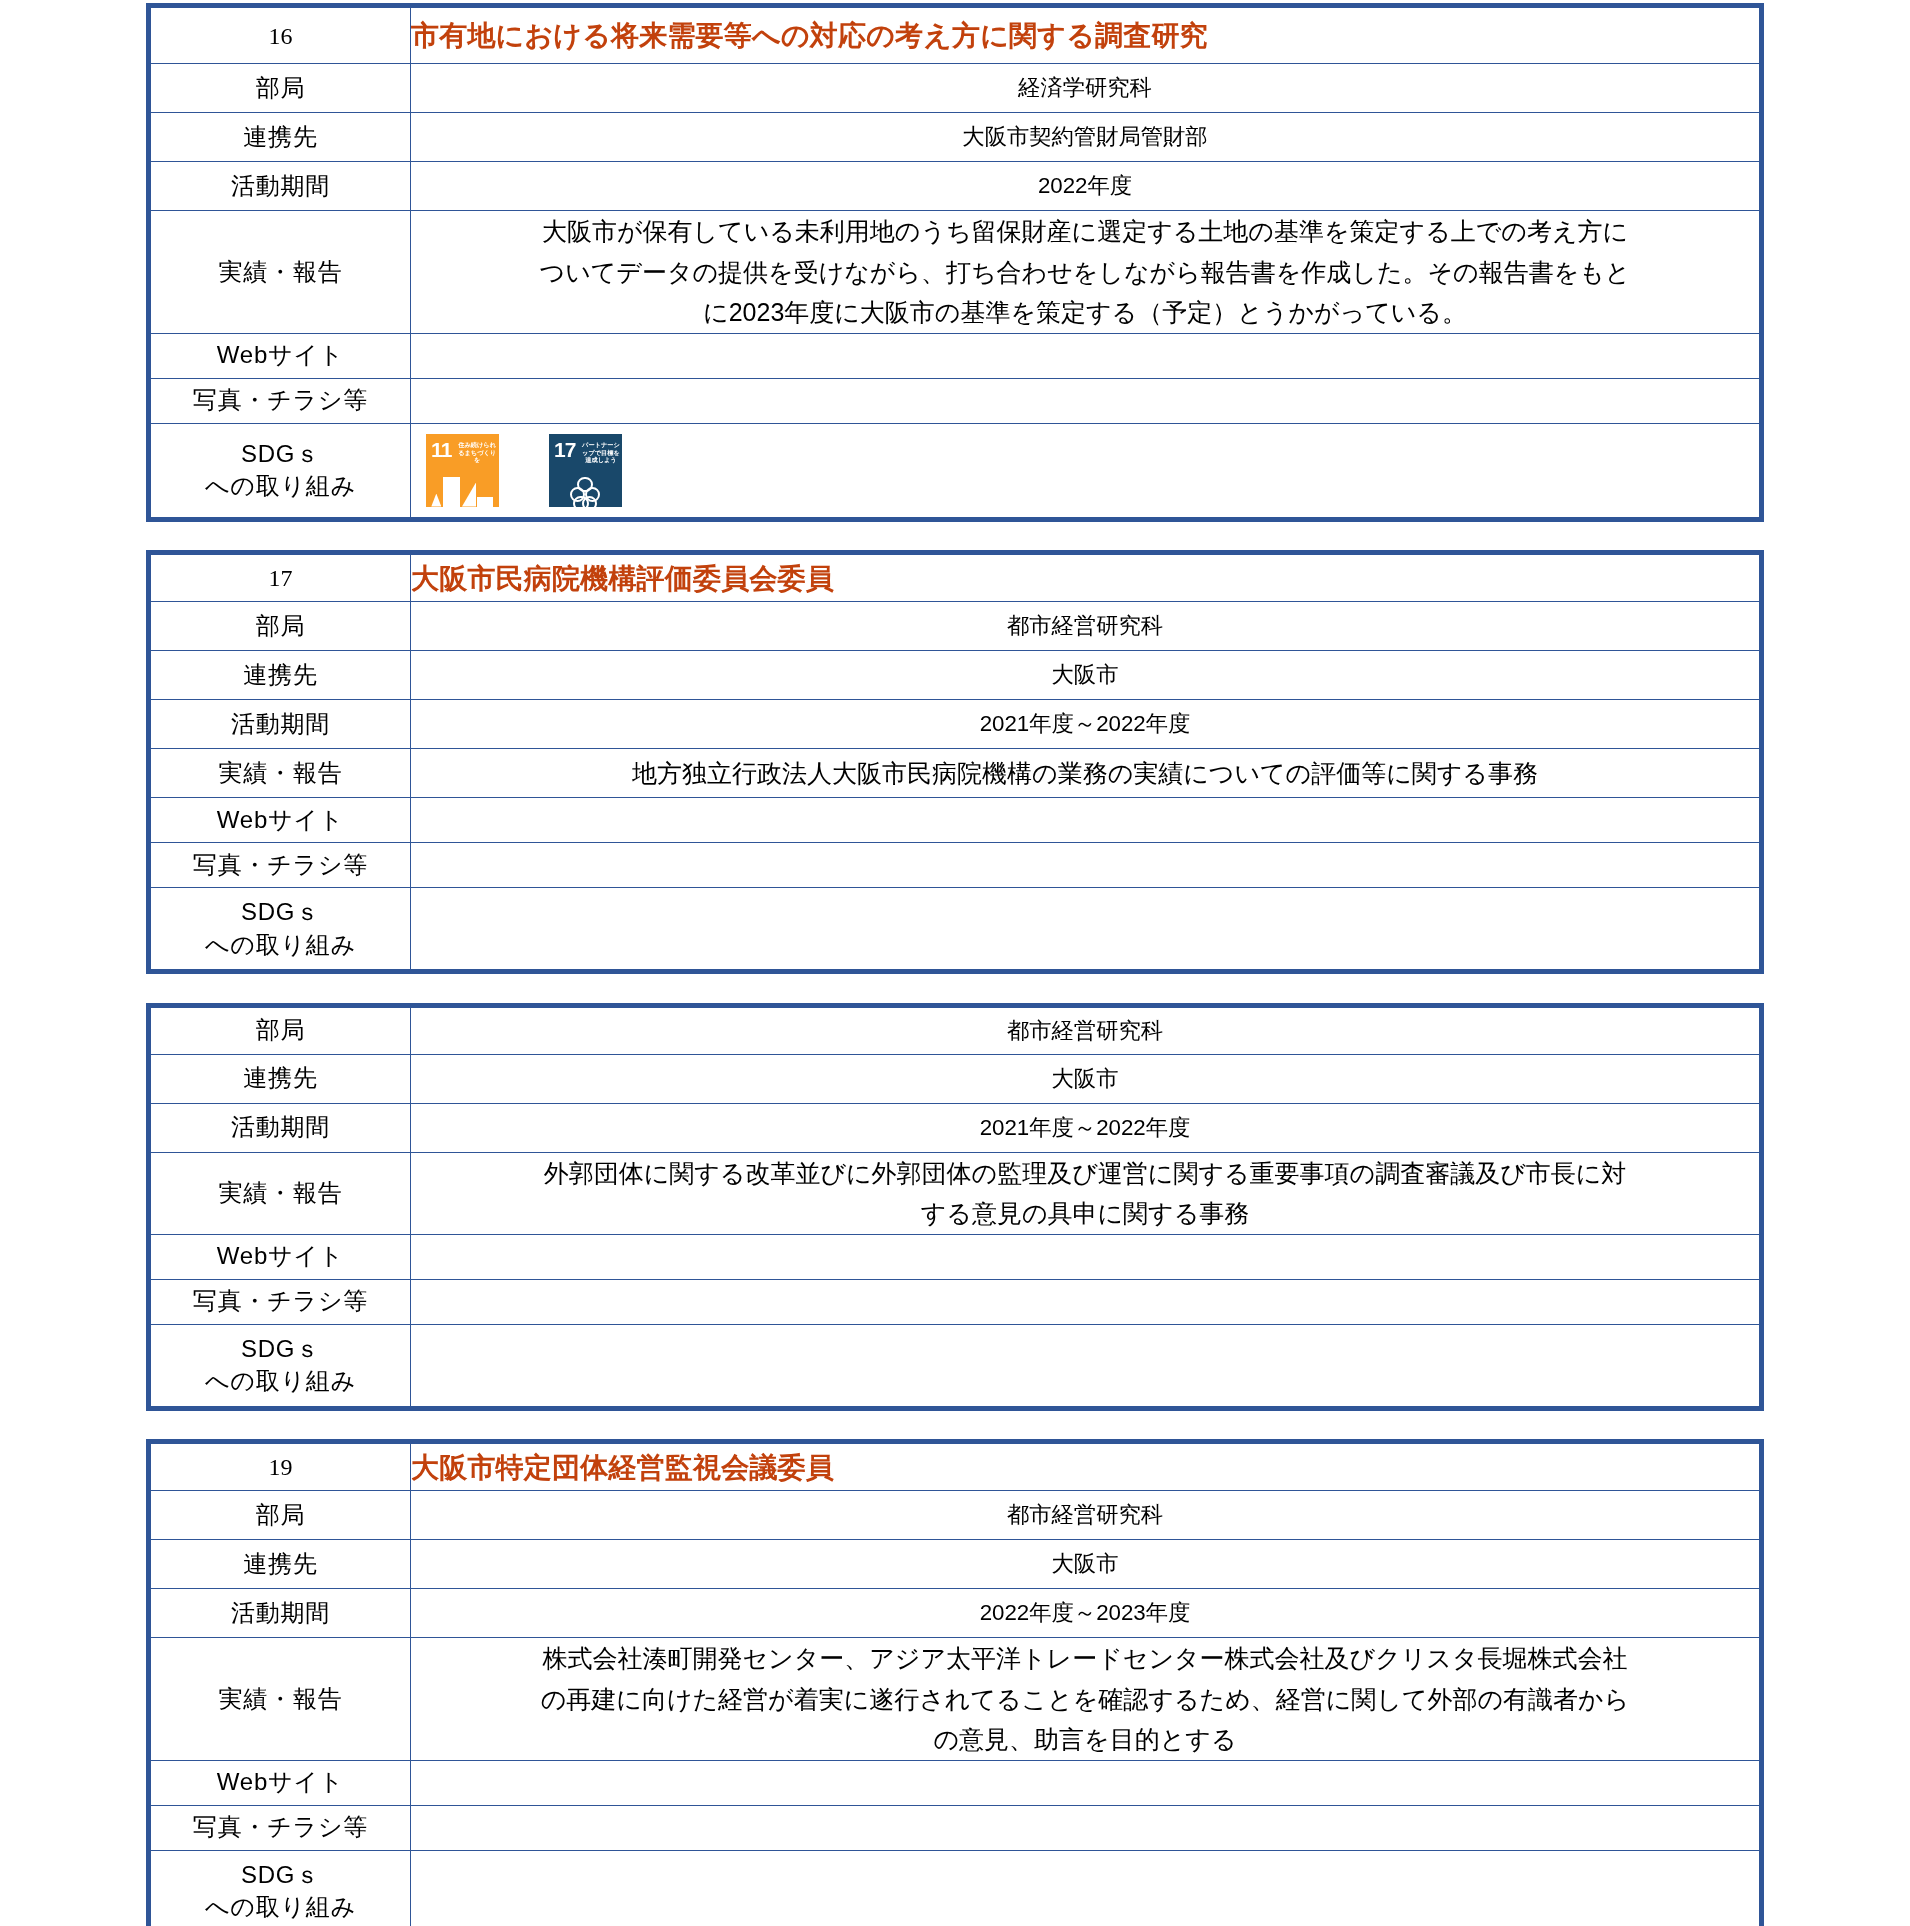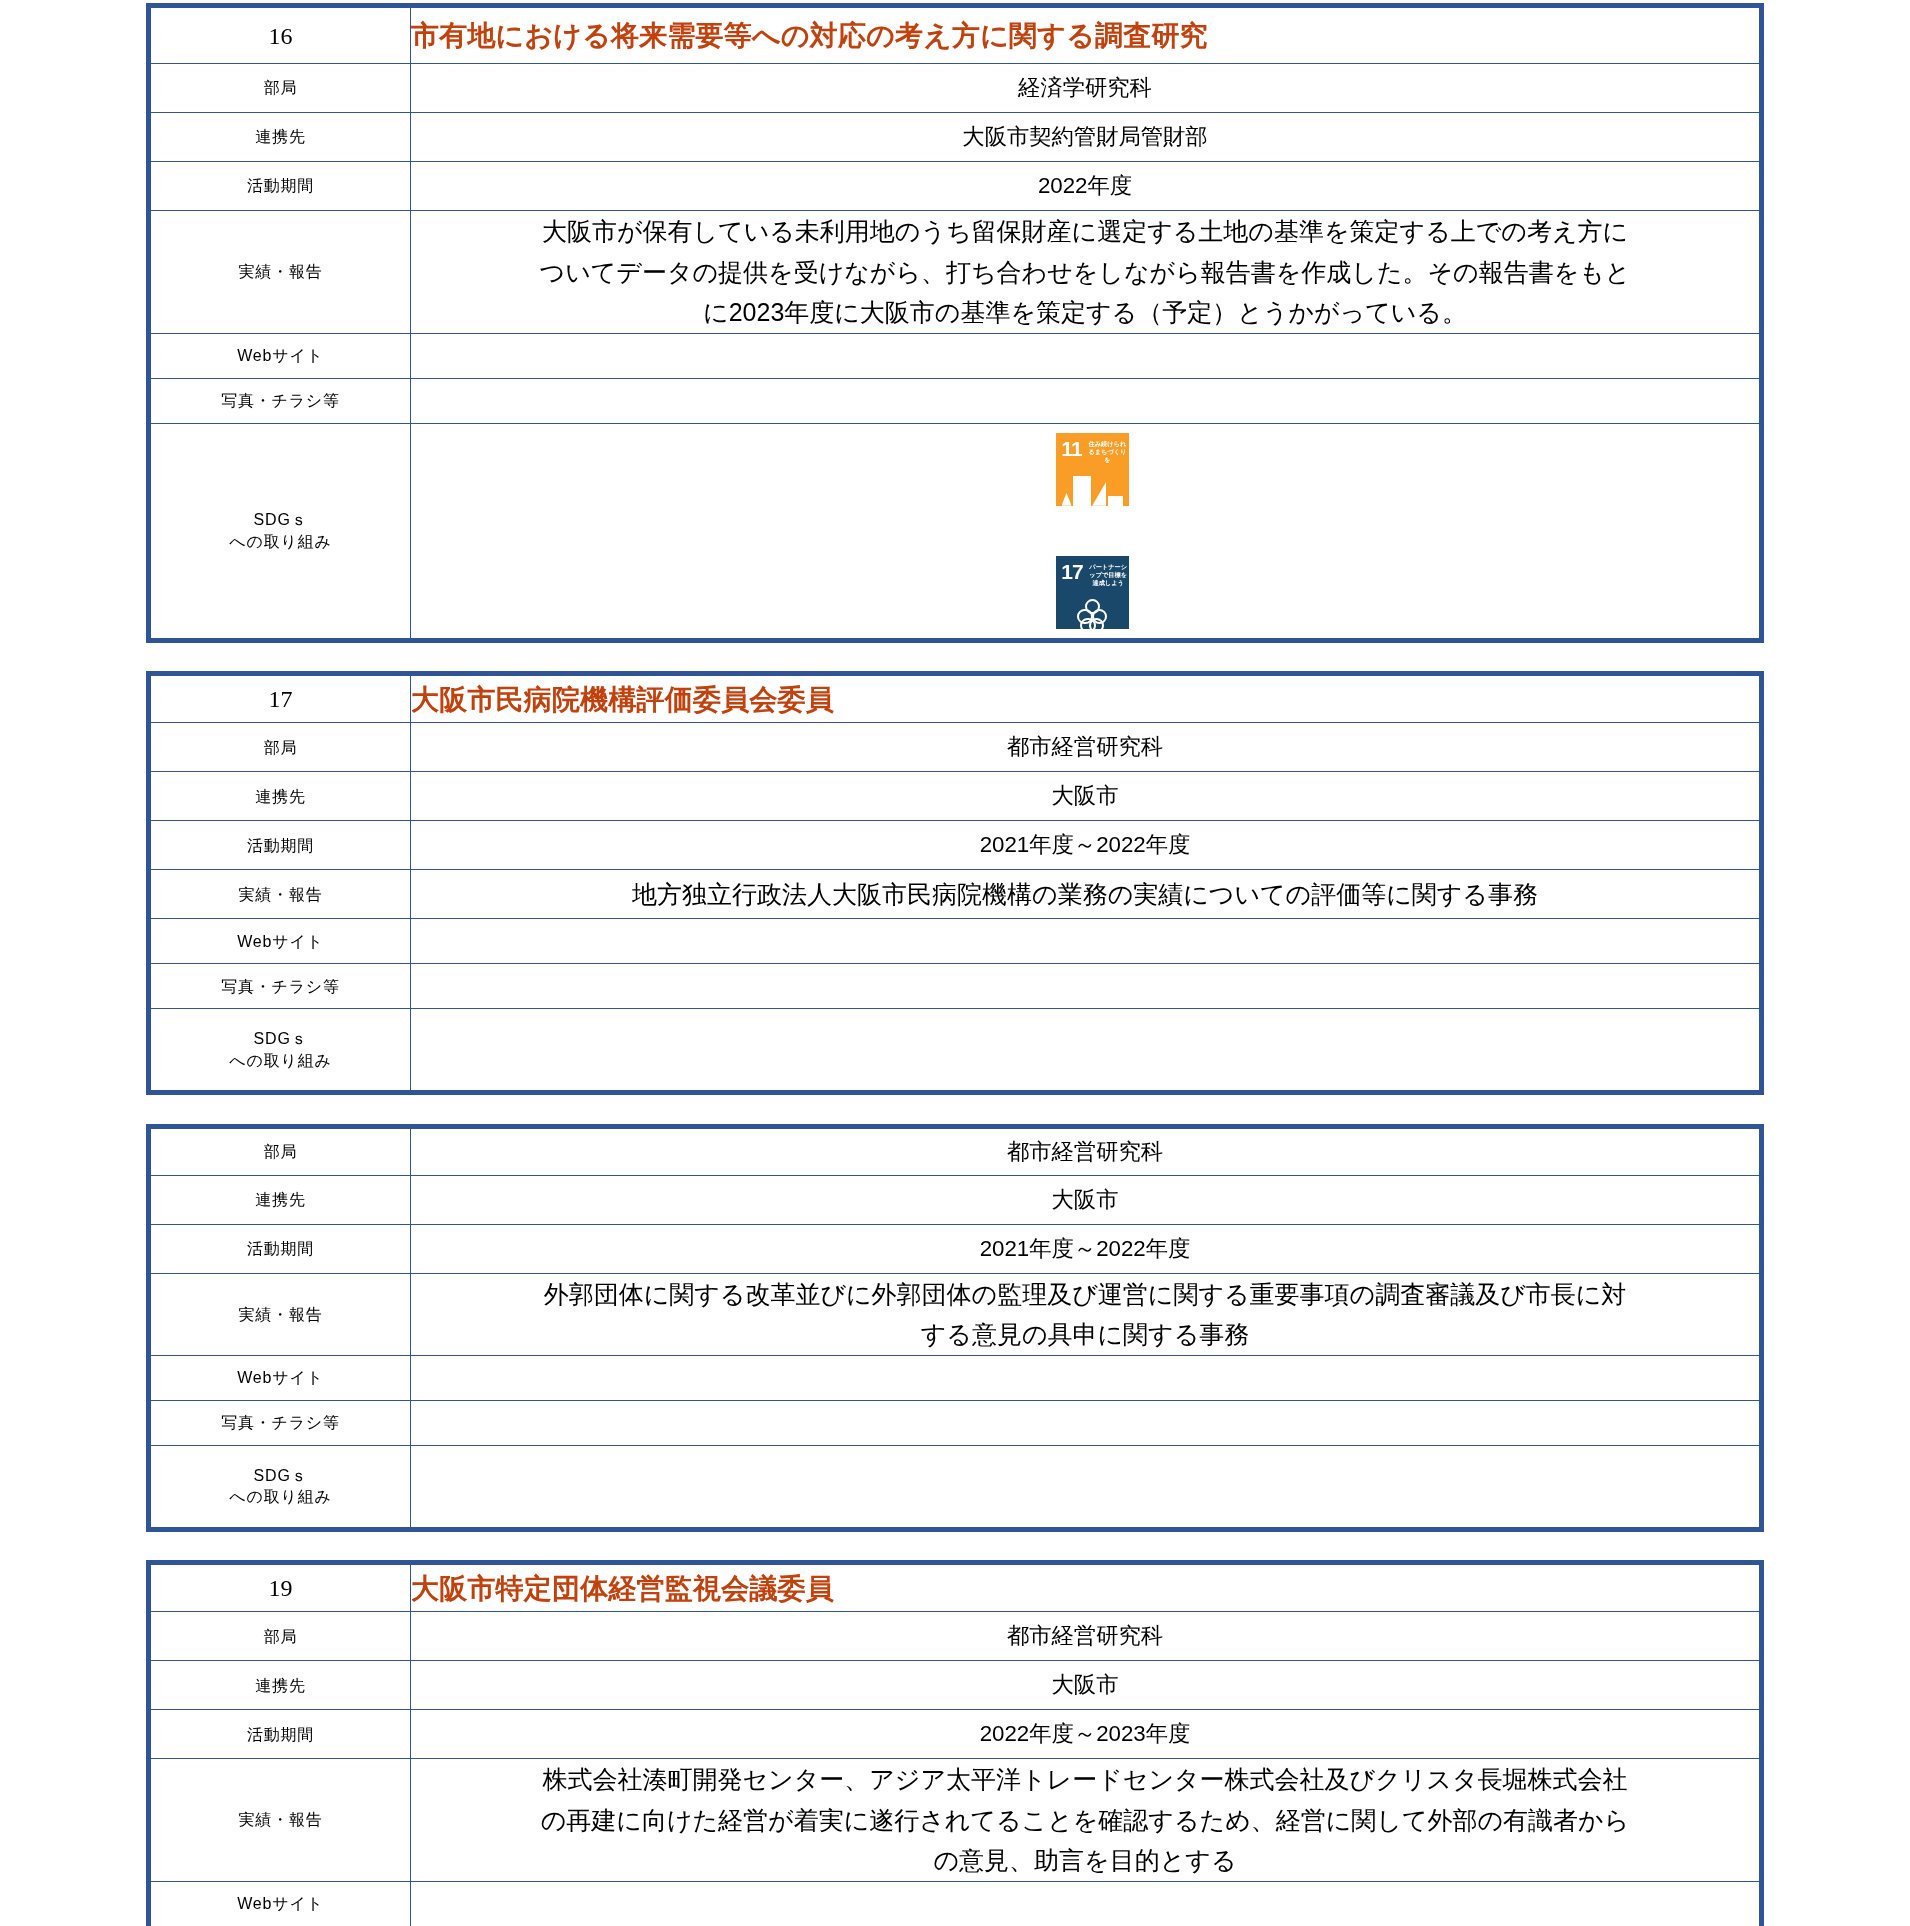--- a/index.html
+++ b/index.html
@@ -55,21 +55,21 @@
     font-weight: bold;
     font-size: 28px;
     line-height: 1.25;
     padding: 6.2px 0 6.2px 14.6px;
     letter-spacing: 0.2px;
   }
 
   
   .label-cell {
     text-align: center;
-    font-size: 16px;
+    font-size: 24px;
     line-height: 1.35;
     color: #000000;
     padding: 8.5px 3.9px;
     letter-spacing: 0.8px;
   }
   .label-cell .l1, .label-cell .l2 { display: block; white-space: nowrap; }
 
   
   .value-cell {
     font-size: 22.3px;
@@ -93,21 +93,20 @@
     line-height: 1.62;
   }
   .para span { display: block; white-space: nowrap; }
 
   
   .sdg-row-inner {
     display: flex;
     align-items: center;
     gap: 50px;
     padding: 9.2px 0 9.2px 14.6px;
-    flex-direction: column;
   }
   .sdg-badge {
     position: relative;
     width: 73px;
     height: 73px;
     flex: 0 0 auto;
     overflow: hidden;
   }
   .sdg-badge .sdg-top {
     display: flex;

